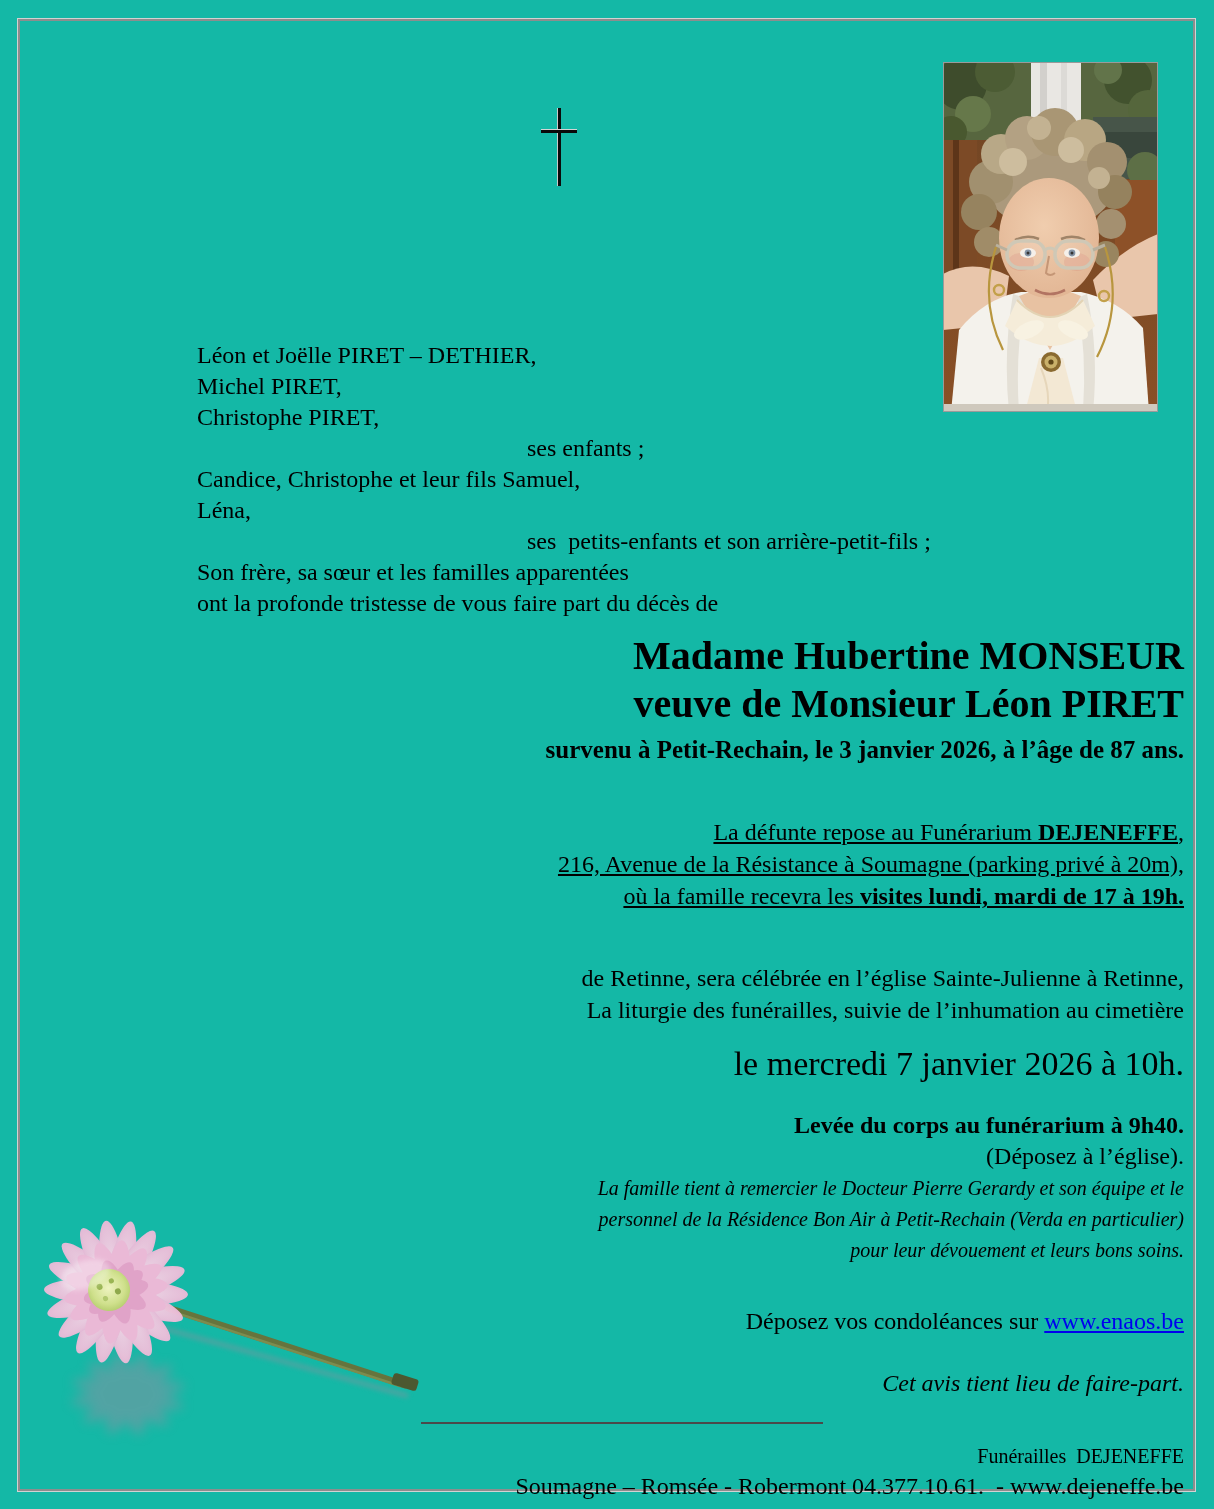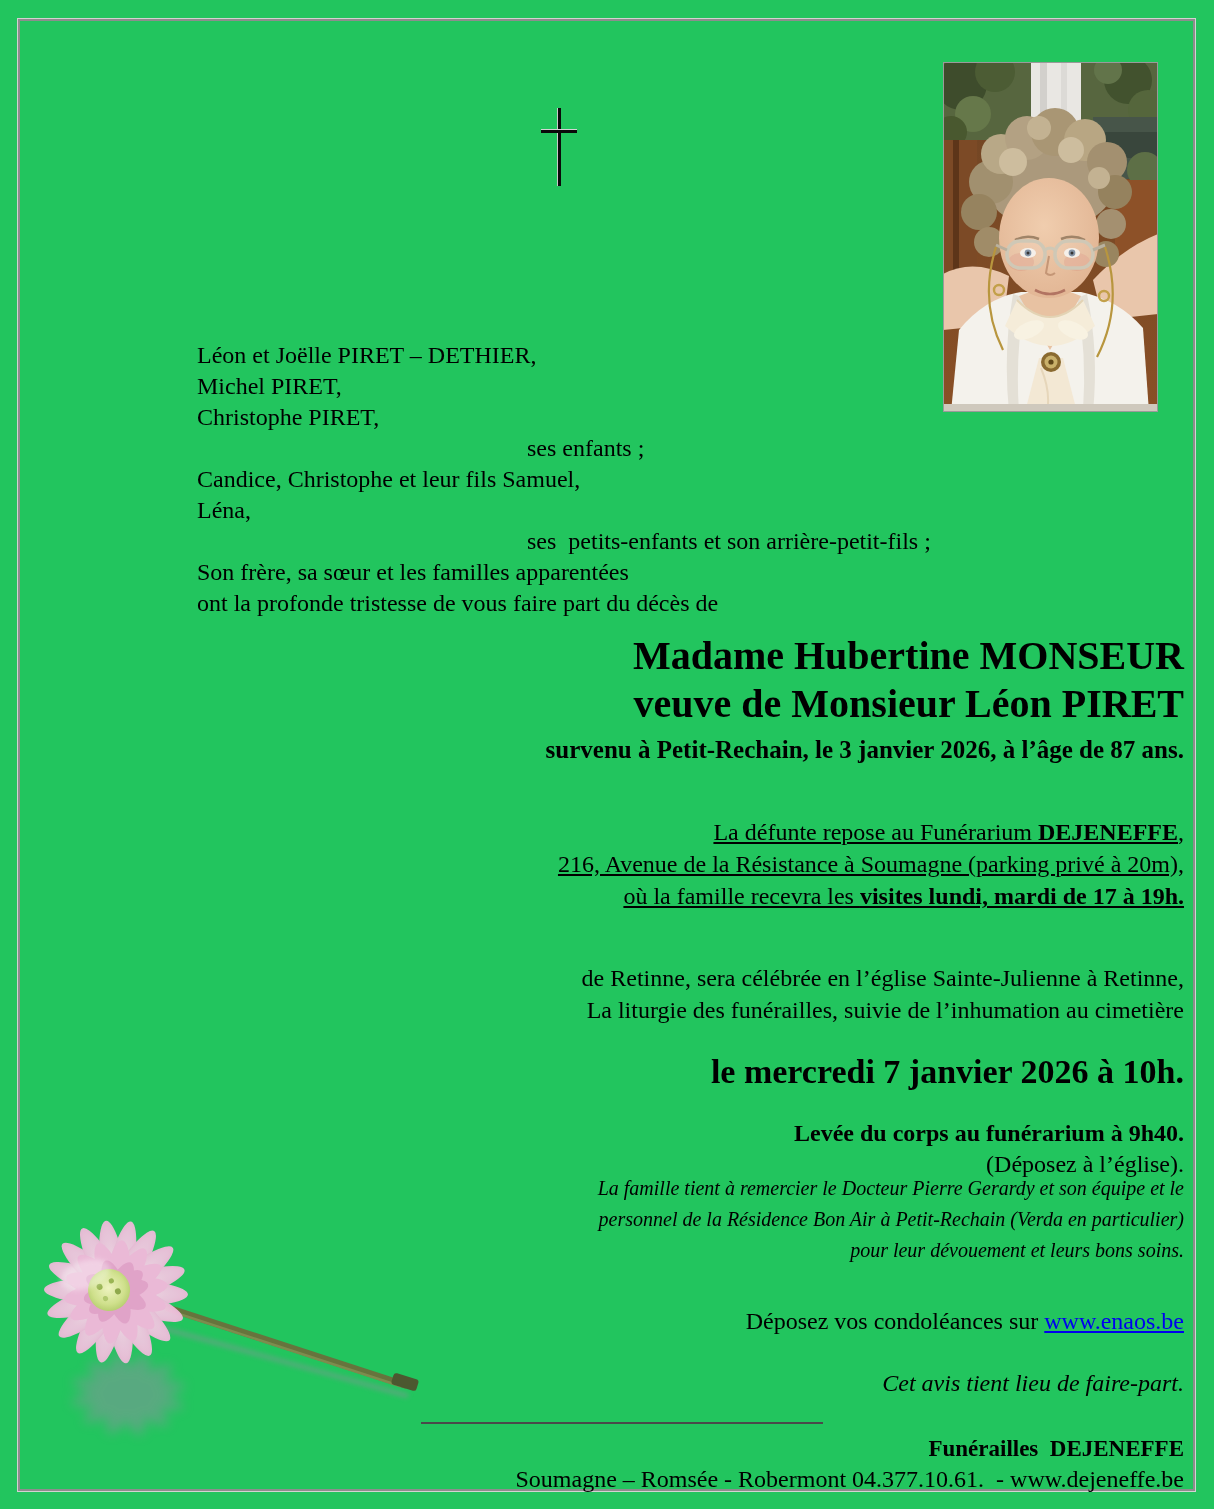--- a/index.html
+++ b/index.html
@@ -1,17 +1,17 @@
 <!DOCTYPE html>
 <html lang="fr"><head>
 <meta charset="utf-8">
 <style>
   html,body{margin:0;padding:0;background:#ffffff;}
   .sheet{
-    position:relative;width:1214px;height:1509px;background:#22c55e;
+    position:relative;width:1214px;height:1509px;background:#14b8a6;
     font-family:"Liberation Serif","DejaVu Serif",serif;color:#000;overflow:hidden;
   }
   .page-border{
     position:absolute;left:18px;top:19px;width:1173px;height:1468px;
     border:2px solid #8d8d8d;outline:1px solid #d2d2d2;pointer-events:none;
   }
   .t{white-space:pre-wrap;}
   
   .cross{position:absolute;left:540px;top:106px;width:40px;height:82px;}
   .cross .v{position:absolute;left:18px;top:2px;width:3px;height:78px;background:#0a0a0a;box-shadow:-1px 0 0 #c9c9c9;}
@@ -21,30 +21,30 @@
   
   .family{position:absolute;left:197px;top:340px;font-size:24px;line-height:31px;}
   .family .line{white-space:pre-wrap;}
   .family .indent{padding-left:330px;}
   .content{position:absolute;left:60px;width:1124px;text-align:right;}
   .title-block{top:632px;}
   .title-main{font-size:40px;font-weight:bold;line-height:48px;}
   .title-sub{font-size:25px;font-weight:bold;line-height:30px;margin-top:7px;}
   .repose{top:816px;font-size:24px;line-height:32px;text-decoration:underline;}
   .ceremony{top:962px;font-size:24px;line-height:32px;}
-  .ceremony .date{font-size:34px;font-weight:bold;line-height:44px;margin-top:24px;}
+  .ceremony .date{font-size:34px;font-weight:normal;line-height:44px;margin-top:16px;}
   .ceremony .levee{font-size:24px;font-weight:bold;margin-top:24px;line-height:31px;}
   .ceremony .reunion{font-size:24px;line-height:31px;}
   .thanks{top:1173px;font-size:20px;font-style:italic;line-height:31px;}
   .condolences{top:1306px;font-size:24px;line-height:30px;}
   .condolences a{color:#0000ee;text-decoration:underline;}
   .notice{top:1368px;font-size:24px;font-style:italic;line-height:30px;}
   .footer{top:1422px;}
   .footer .sep{width:402px;border-top:2px solid #4a4a4a;margin:0 auto;}
-  .footer .company{font-size:23px;font-weight:bold;line-height:30px;margin-top:10px;}
+  .footer .company{font-size:20px;font-weight:normal;line-height:30px;margin-top:17px;}
   .footer .locations{font-size:24px;line-height:30px;}
   .bold{font-weight:bold;}
   
   .flower{position:absolute;left:20px;top:1168px;width:410px;height:320px;}
 </style>
 </head>
 <body>
 
 <div class="sheet">
   <div class="page-border"></div>

